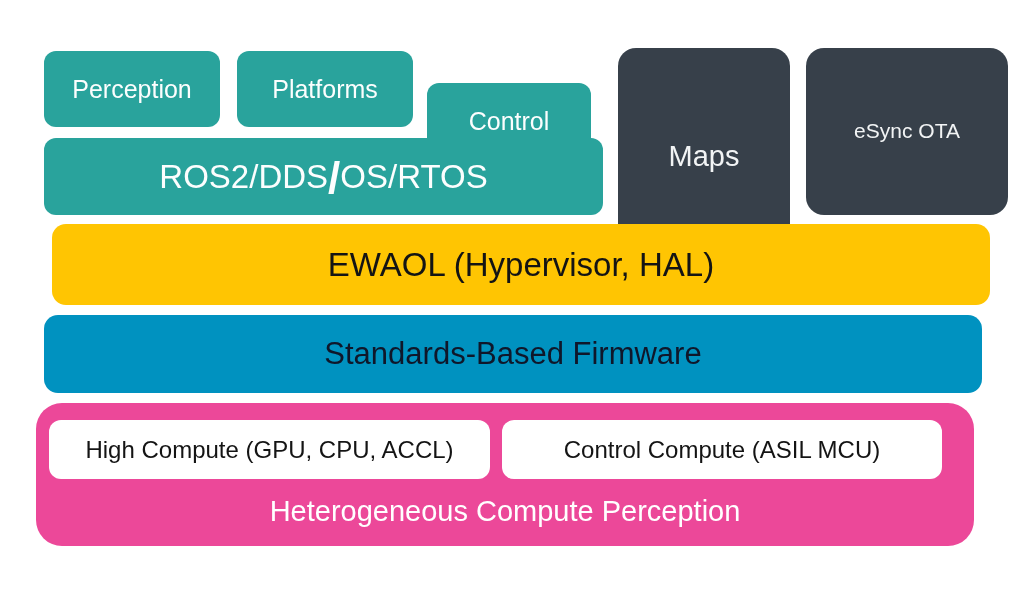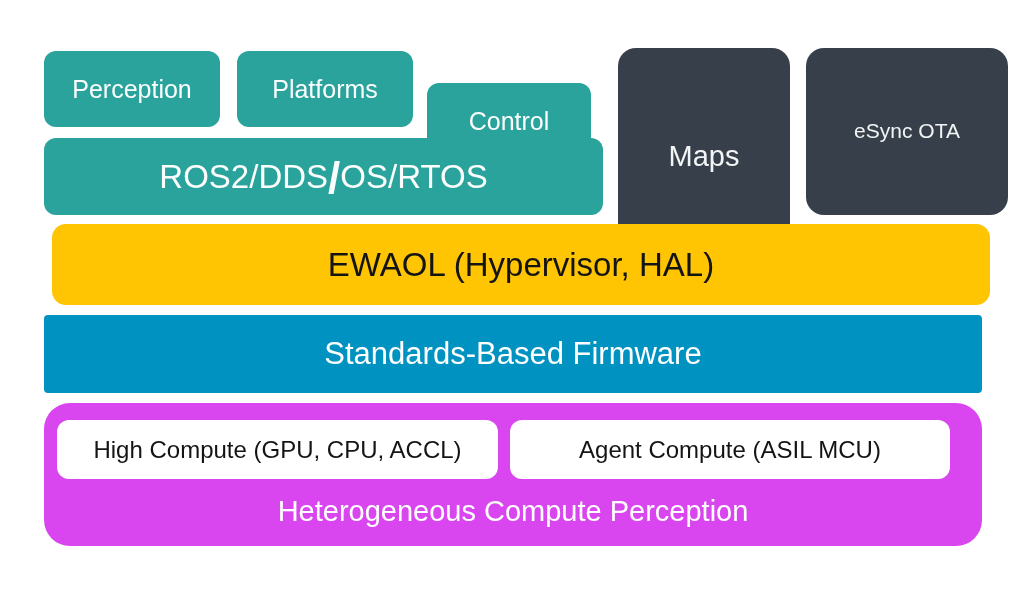--- a/index.html
+++ b/index.html
@@ -53,27 +53,27 @@
   .b-maps  { left: 618px; top: 48px; width: 172px; height: 217px; font-size: 29px; }
   .b-esync { left: 806px; top: 48px; width: 202px; height: 167px; font-size: 21px; line-height: 1.35; flex-direction: column; }
   
   .b-ewaol {
     left: 44px; top: 224px; width: 938px; height: 81px;
     background: #ffc502; color: #141414;
     border-radius: 14px; font-size: 33px; margin-left: 8px;
   }
   .b-firmware {
     left: 44px; top: 315px; width: 938px; height: 78px;
-    background: #0092c0; color: #ffffff;
-    border-radius: 4px; font-size: 31px;
+    background: #0092c0; color: #0f172a;
+    border-radius: 14px; font-size: 31px;
   }
   
   .b-platform {
-    left: 44px; top: 403px; width: 938px; height: 143px;
-    background: #d946ef;
+    left: 36px; top: 403px; width: 938px; height: 143px;
+    background: #ec4899;
     border-radius: 26px;
     display: block;
   }
   .inner-white {
     position: absolute;
     background: #ffffff;
     color: #141414;
     border-radius: 12px;
     font-size: 24px;
     display: flex;
@@ -130,20 +130,20 @@
 
   <div class="box b-firmware">
     <span>Standards-Based Firmware</span>
   </div>
 
   <div class="box b-platform">
     <div class="inner-white b-high">
       <span>High Compute (GPU, CPU, ACCL)</span>
     </div>
     <div class="inner-white b-safety">
-      <span>Agent Compute (ASIL MCU)</span>
+      <span>Control Compute (ASIL MCU)</span>
     </div>
     <div class="platform-label">
       <span>Heterogeneous Compute Perception</span>
     </div>
   </div>
 
 </div>
 
 </body></html>

